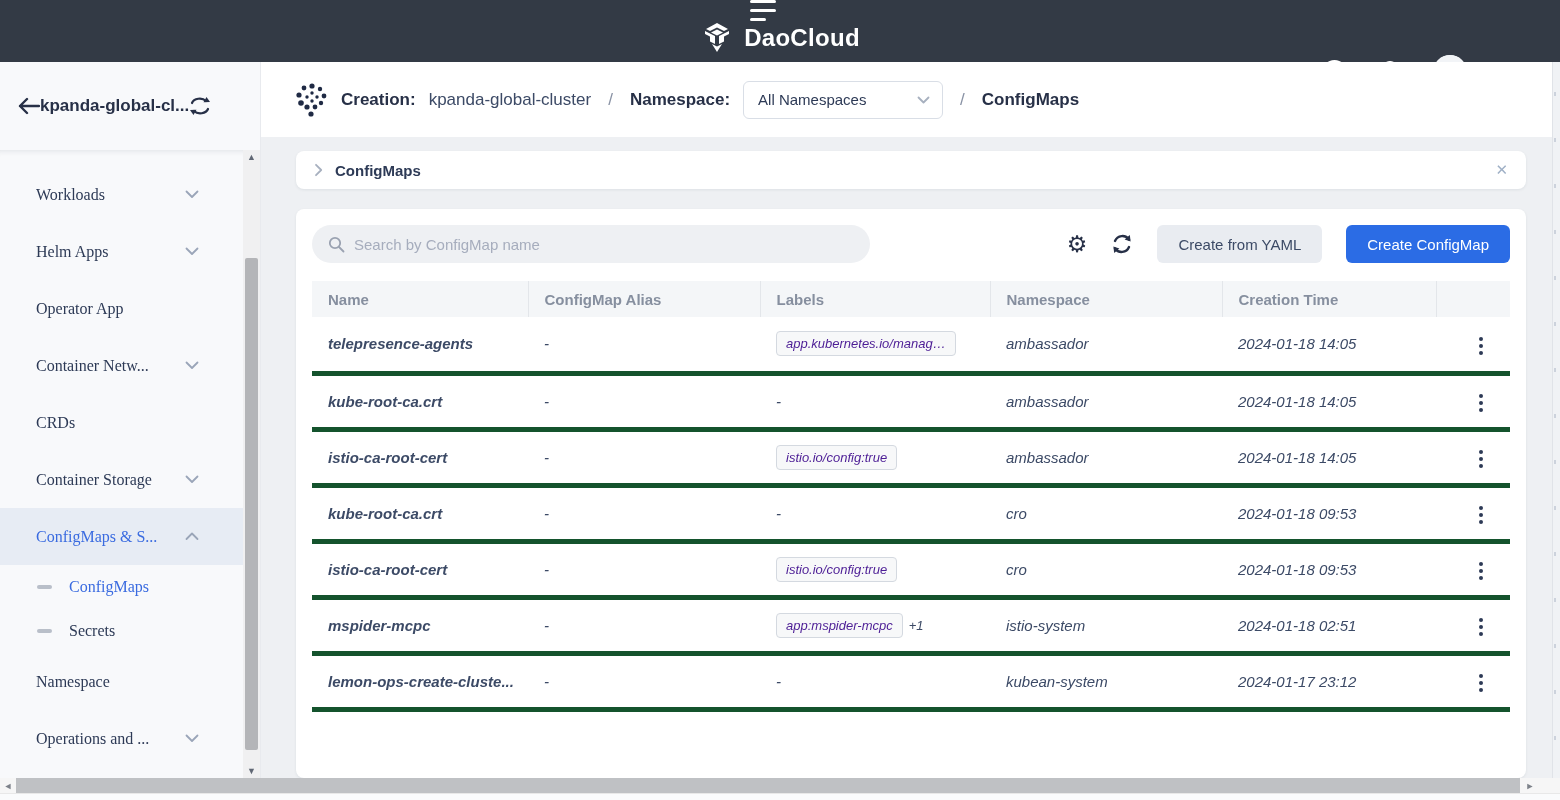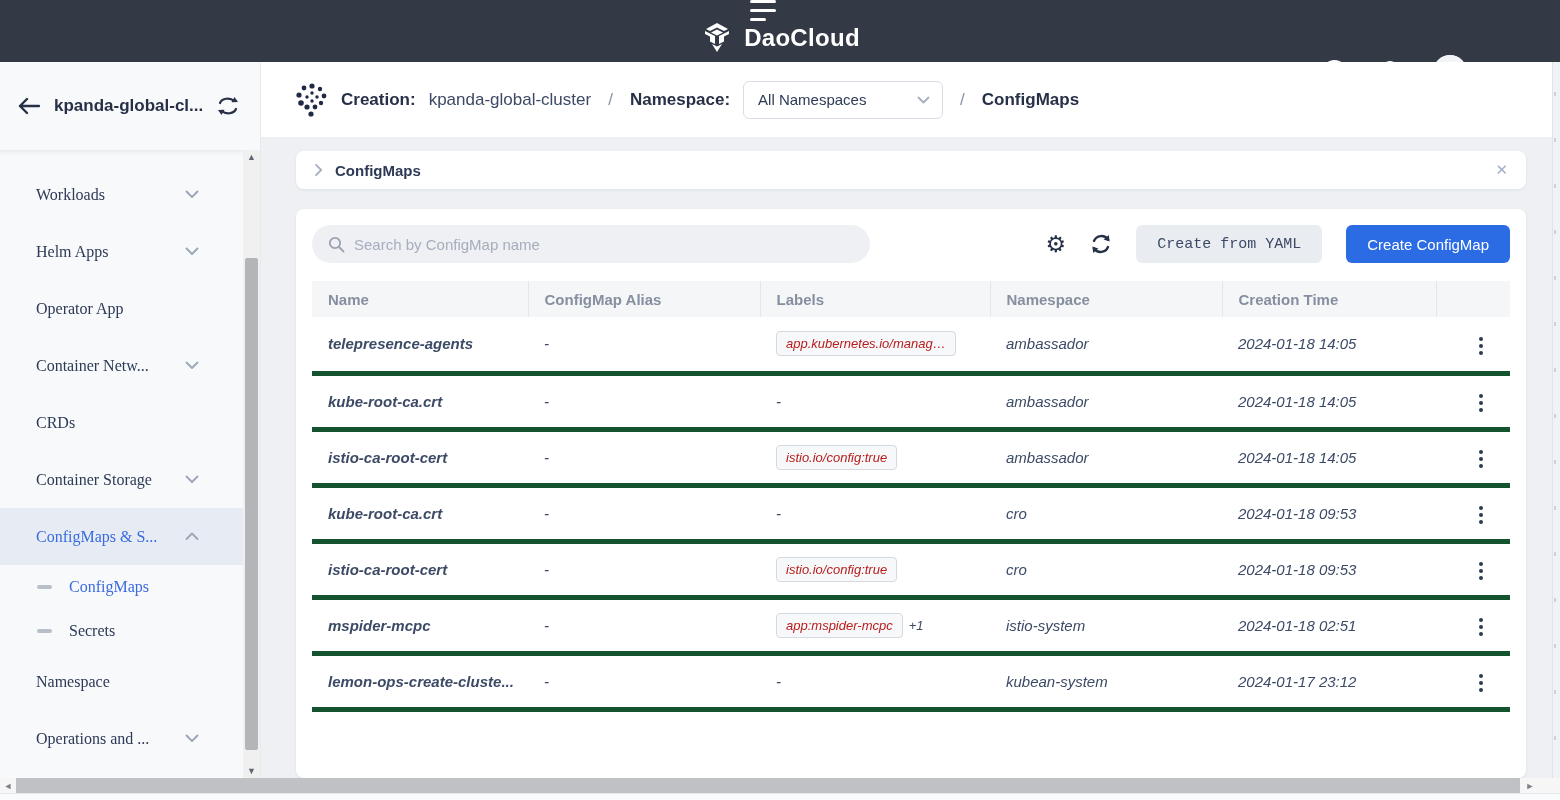--- a/index.html
+++ b/index.html
@@ -17,21 +17,21 @@
   .help-circle { width:25px; height:25px; border:2.5px solid #fff; border-radius:50%; display:flex; align-items:center; justify-content:center; font-size:15px; font-weight:700; color:#fff; }
   .user-box { display:flex; align-items:center; gap:10px; cursor:pointer; }
   .avatar { width:34px; height:34px; border-radius:50%; background:#f2f4f7; display:flex; align-items:flex-end; justify-content:center; overflow:hidden; }
   .user-name { font-size:12px; color:#fff; }
 
   
   .app { display:flex; height:716px; }
 
   
   .sidebar { width:260px; background:#f8f9fb; position:relative; flex-shrink:0; box-shadow:1px 0 0 #e8eaee; }
-  .sidebar-head { height:88px; display:flex; align-items:center; gap:14px; padding:0 20px 0 18px; }
+  .sidebar-head { height:88px; display:flex; align-items:center; gap:0; padding:0 20px 0 18px; }
   .cluster-name { font-size:17px; font-weight:700; color:#273047; white-space:nowrap; }
   .side-scrollwrap { position:absolute; top:88px; bottom:0; left:0; right:17px; overflow:hidden; box-shadow:inset 0 6px 6px -6px rgba(40,50,70,.15); padding-top:16px;font-family:Liberation Serif, serif; }
   .side-item { height:57px; display:flex; align-items:center; justify-content:space-between; padding:0 44px 0 36px; cursor:pointer; }
   .side-item .lbl { font-size:16px; color:#2d3a56; }
   .side-item.active { background:#e7ecf4; }
   .side-item.active .lbl { color:#3a6be0; }
   .side-subitem { height:44px; display:flex; align-items:center; padding-left:37px; cursor:pointer; }
   .side-subitem .dash { width:15px; height:3.5px; border-radius:2px; background:#b9bfc9; margin-right:17px; }
   .side-subitem .lbl { font-size:16px; color:#2d3a56; }
   .side-subitem.active .lbl { color:#3a6be0; }
@@ -54,29 +54,29 @@
 
   .main-card { margin:20px 26px 0 36px; background:#fff; border-radius:8px; box-shadow:0 1px 3px rgba(31,45,70,.08); padding:16px; flex:1; overflow:hidden; display:flex; flex-direction:column; }
   .toolbar { display:flex; align-items:center; flex-shrink:0; }
   .search-box { width:558px; height:38px; background:#eef0f3; border-radius:19px; display:flex; align-items:center; padding:0 16px; gap:9px; }
   .search-box input { border:none; outline:none; background:transparent; font-size:15px; color:#3c4a66; width:100%; font-family:"Liberation Sans",sans-serif; }
   .search-box input::placeholder { color:#a6adbd; }
   .toolbar-right { margin-left:auto; display:flex; align-items:center; gap:24px; }
   .tool-icon { display:flex; align-items:center; justify-content:center; cursor:pointer; color:#273047; }
   .gear-glyph { font-size:23px; line-height:22px; }
   .btn { height:38px; border:none; border-radius:6px; font-size:15px; padding:0 21px; cursor:pointer; font-family:"Liberation Sans",sans-serif; }
-  .btn-plain { background:#e9ecf1; color:#3c4a66;font-family:Liberation Mono, monospace; }
+  .btn-plain { background:#e9ecf1; color:#3c4a66; }
   .btn-primary { background:#2b6ce5; color:#ffffff; }
 
   table.grid { margin-top:18px; border-collapse:collapse; table-layout:fixed; width:100%; }
   table.grid thead th { background:#f4f6f8; height:36px; text-align:left; font-size:15px; font-weight:600; color:#868f9f; padding:0 0 0 16px; border-right:1px solid #e3e6ea; }
   table.grid thead th:last-child { border-right:none; }
   table.grid tbody td { height:56px; border-bottom:5px solid #14532d; padding:0 0 0 16px; font-size:15px; color:#3c4a66; white-space:nowrap; overflow:hidden;font-style:italic; }
   td.c-name { font-weight:700; color:#222d45; }
-  .chip { display:inline-block; border:1px solid #d4d9e0; background:#f7f8f9; border-radius:4px; padding:4px 9px; font-size:13px; color:#b91c1c; max-width:180px; overflow:hidden; text-overflow:ellipsis; vertical-align:middle; }
+  .chip { display:inline-block; border:1px solid #d4d9e0; background:#f7f8f9; border-radius:4px; padding:4px 9px; font-size:13px; color:#4c1d95; max-width:180px; overflow:hidden; text-overflow:ellipsis; vertical-align:middle; }
   .chip-more { font-size:13px; color:#3c4a66; margin-left:6px; vertical-align:middle; }
   .dots { display:inline-flex; flex-direction:column; gap:3px; padding:6px; cursor:pointer; }
   .dots i { width:4px; height:4px; border-radius:50%; background:#2d3a56; display:block; }
   td.c-actions { text-align:center; padding-left:0; }
 
   
   .right-strip { width:8px; background:#f0f2f5; border-left:1px solid #e0e3e8; flex-shrink:0;
     background-image:repeating-linear-gradient(180deg,#ccd2dc 0 4px,transparent 4px 46px); background-size:2px 100%; background-repeat:no-repeat; background-position:1px 30px; }
   .hscrollbar { height:15px; background:#f6f6f6; position:relative; }
   .hscrollbar .thumb { position:absolute; left:16px; right:40px; top:0; bottom:0; background:#bfc1c4; }

